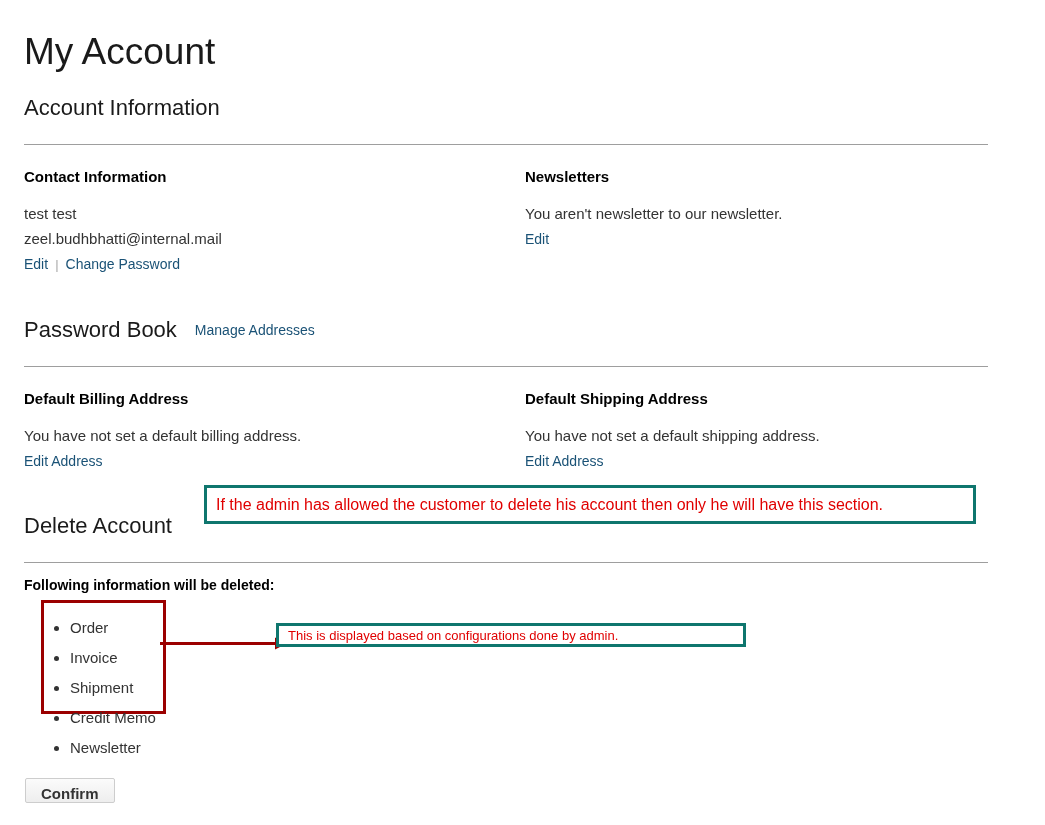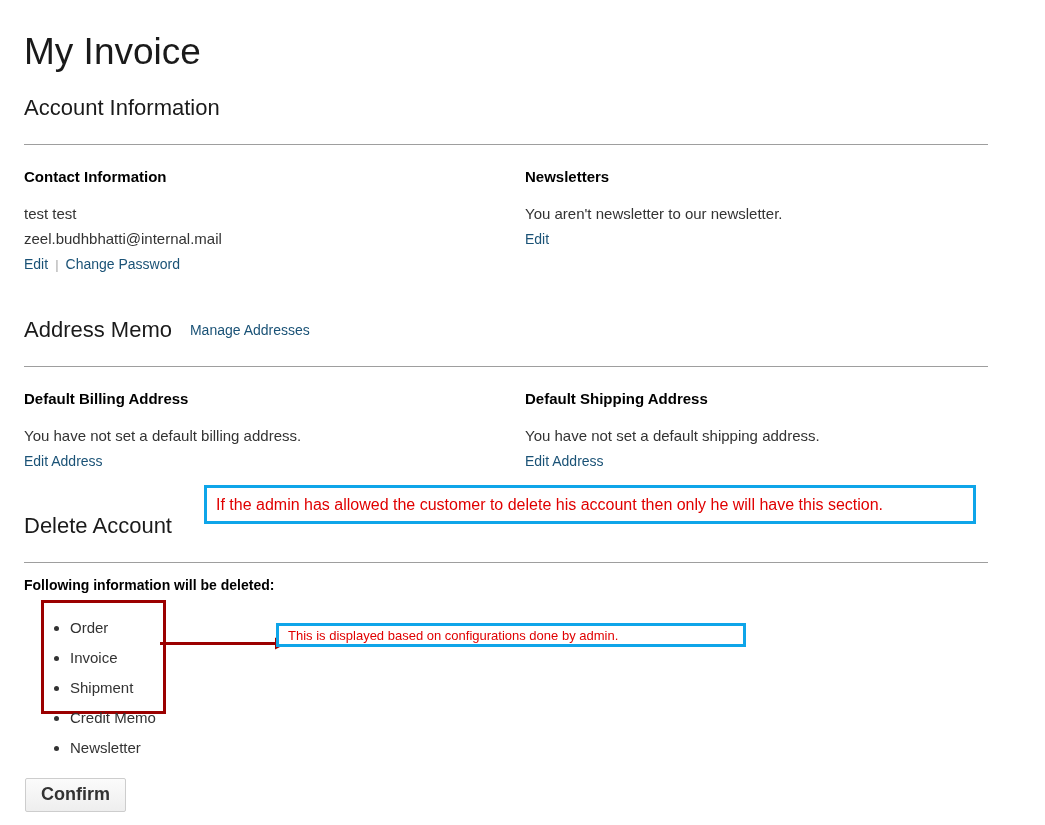--- a/index.html
+++ b/index.html
@@ -129,36 +129,36 @@
     line-height: 30px;
     color: #333333;
     white-space: nowrap;
   }
 
   
   .confirm-btn {
     position: absolute;
     left: 25px;
     top: 778px;
-    padding: 7px 15px 9px 15px;
+    padding: 7px 15px 0 15px;
     font-family: "Liberation Sans", sans-serif;
-    font-size: 18px;
+    font-size: 15px;
     font-weight: bold;
     color: #333333;
     background: linear-gradient(to bottom, #fbfbfb 0%, #eeeeee 100%);
     border: 1px solid #cdcdcd;
     border-radius: 2px;
     cursor: pointer;
     line-height: 16px;
   }
 
   
   .annot {
     position: absolute;
-    border: 3px solid #0ea5e9;
+    border: 3px solid #0f766e;
     background: #ffffff;
     color: #e00000;
     font-family: "Liberation Sans", sans-serif;
     display: flex;
     align-items: center;
   }
   .annot span {
     display: block;
     width: 100%;
     padding: 0 9px;
@@ -187,21 +187,21 @@
     width: 130px;
     height: 28px;
     pointer-events: none;
   }
 </style>
 </head>
 <body>
 
 <div class="page">
 
-  <h1 class="page-title">My Invoice</h1>
+  <h1 class="page-title">My Account</h1>
 
   <div class="section-block" style="top:94px;">
     <div class="block-title">
       <span>Account Information</span>
     </div>
 
     <div class="cols" style="height:120px;">
 
       <div class="col-left">
         <p class="col-head">Contact Information</p>
@@ -217,21 +217,21 @@
         <p class="col-text">You aren't newsletter to our newsletter.</p>
         <div class="link-row">
           <a class="link" href="#">Edit</a>
         </div>
       </div>
     </div>
   </div>
 
   <div class="section-block" style="top:316px;">
     <div class="block-title">
-      <span>Address Memo</span><a class="link inline-link" href="#">Manage Addresses</a>
+      <span>Password Book</span><a class="link inline-link" href="#">Manage Addresses</a>
     </div>
 
     <div class="cols" style="height:110px;">
 
       <div class="col-left">
         <p class="col-head">Default Billing Address</p>
         <p class="col-text">You have not set a default billing address.</p>
         <div class="link-row">
           <a class="link" href="#">Edit Address</a>
         </div>

